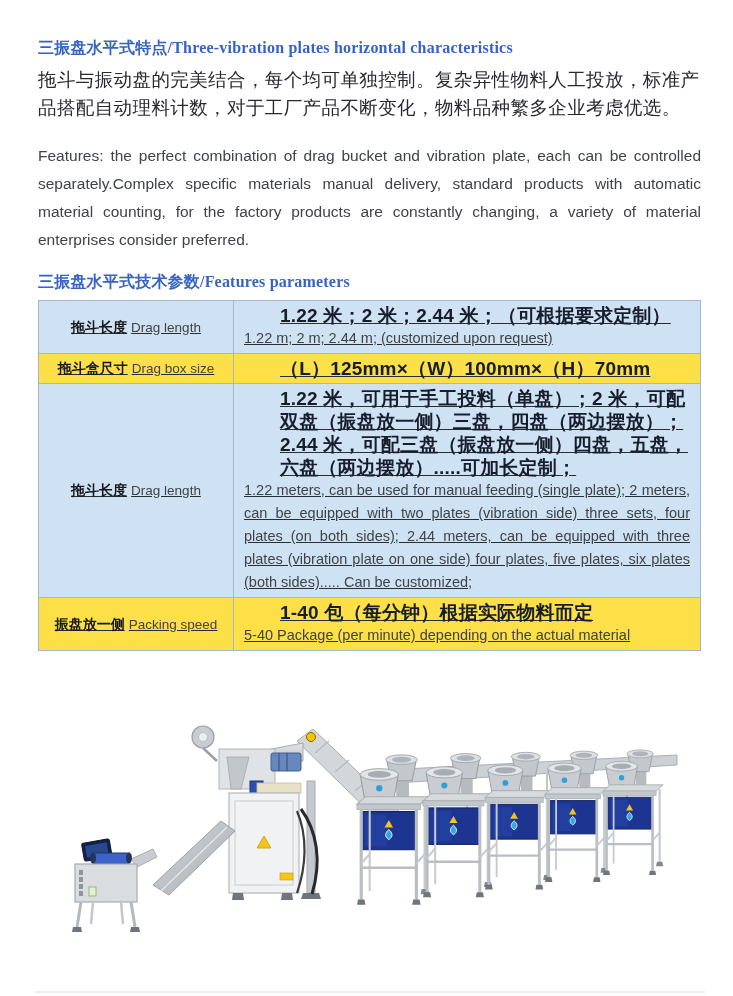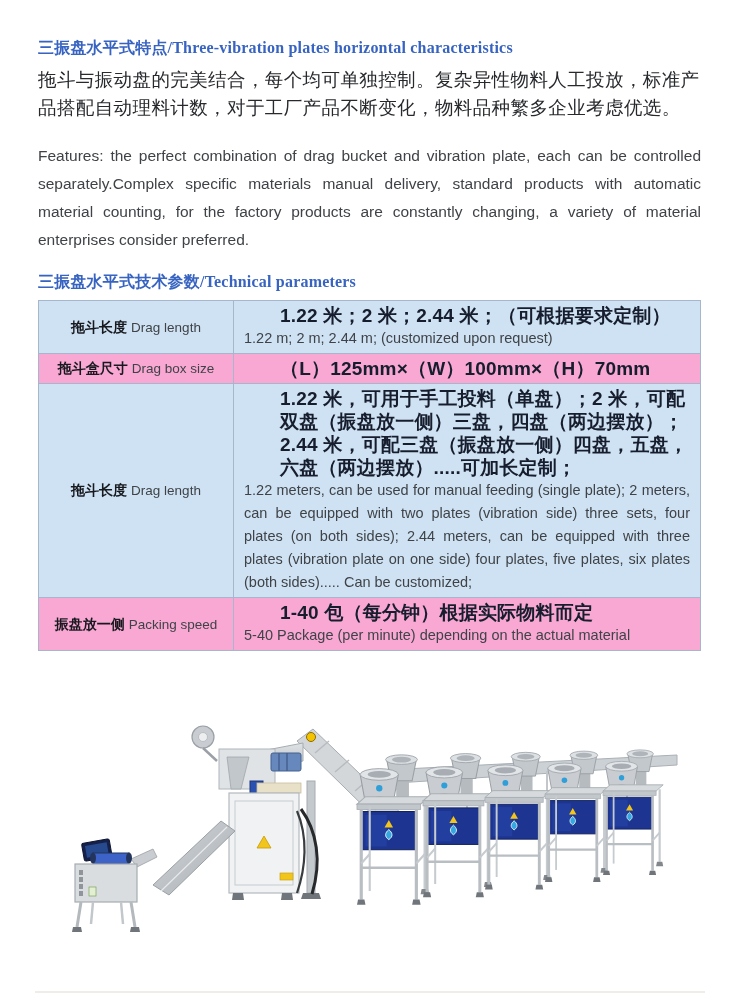--- a/index.html
+++ b/index.html
@@ -23,22 +23,23 @@
   }
   .en-para{
     margin:0 0 18px 0;
     font-size:15.5px;line-height:28px;color:#3f4347;
     text-align:justify;
   }
   .param-table{
     width:100%;border-collapse:collapse;margin-top:7px;
     border:1.5px solid #9db0c9;
     table-layout:fixed;
-  }
-  .param-table td{border:1px solid #a6b6cc;background:#f9a8d4;}
+    text-decoration:underline;
+  }
+  .param-table td{border:1px solid #a6b6cc;background:#fde047;}
   .param-table tr.shaded td{background:#cfe2f3;}
   td.label-cell{
     width:182px;text-align:center;vertical-align:middle;
     padding:4px 6px;
   }
   .lz{font-weight:bold;font-size:14px;color:#17191e;}
   .le{font-size:13.5px;color:#3f4347;margin-left:4px;}
   td.value-cell{padding:3px 10px;vertical-align:middle;}
   .vz{font-size:19px;font-weight:600;color:#161d2d;line-height:23px;letter-spacing:0.2px;margin-left:36px;}
   .ve{font-size:14.5px;font-weight:400;color:#3f4347;line-height:23px;text-align:justify;}
@@ -55,21 +56,21 @@
 </style>
 </head>
 <body>
 
 <div class="page">
 
   <h2 class="heading first">三振盘水平式特点/Three-vibration plates horizontal characteristics</h2>
   <p class="zh-para">拖斗与振动盘的完美结合，每个均可单独控制。复杂异性物料人工投放，标准产品搭配自动理料计数，对于工厂产品不断变化，物料品种繁多企业考虑优选。</p>
   <p class="en-para">Features: the perfect combination of drag bucket and vibration plate, each can be controlled separately.Complex specific materials manual delivery, standard products with automatic material counting, for the factory products are constantly changing, a variety of material enterprises consider preferred.</p>
 
-  <h2 class="heading second">三振盘水平式技术参数/Technical parameters</h2>
+  <h2 class="heading second">三振盘水平式技术参数/Features parameters</h2>
 
   <table class="param-table">
     <tbody>
       <tr class="shaded">
         <td class="label-cell">
           <span class="lz">拖斗长度</span><span class="le">Drag length</span>
         </td>
         <td class="value-cell">
           <div class="vz">1.22 米；2 米；2.44 米；（可根据要求定制）</div>
           <div class="ve">1.22 m; 2 m; 2.44 m; (customized upon request)</div>

